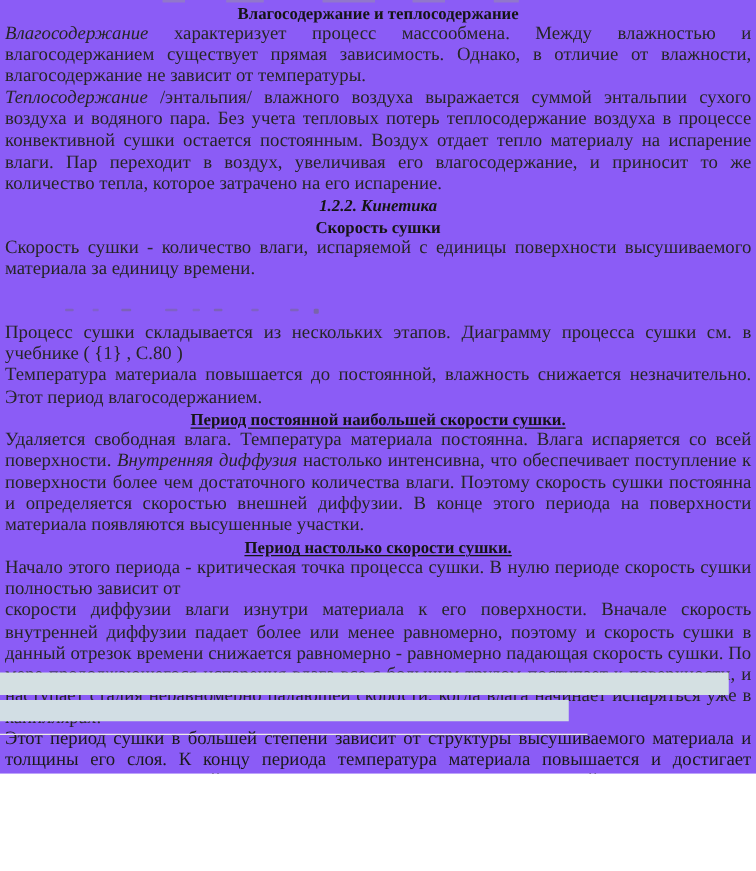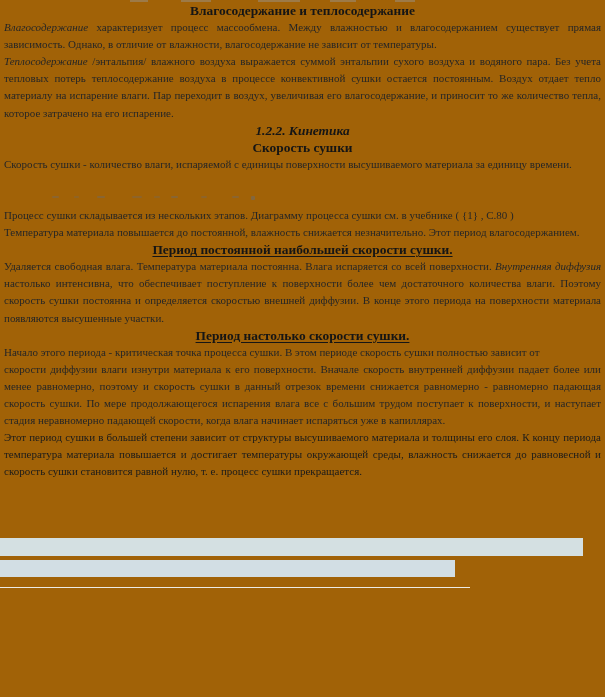--- a/index.html
+++ b/index.html
@@ -1,23 +1,23 @@
 <!DOCTYPE html>
 <html><head>
 <meta charset="utf-8">
 <style>
   html,body{margin:0;padding:0;}
   .page{
-    position:relative;width:605px;height:697px;overflow:hidden;
-    background:#a16207;
+    position:relative;width:605px;height:619px;overflow:hidden;
+    background:#8b5cf6;
     font-family:"Liberation Serif", serif;
     color:#262626;
   }
   .flow{position:absolute;left:4px;top:2px;width:597px;}
-  .para{font-size:11px;line-height:17.1px;text-align:justify;margin:0;}
+  .para{font-size:15px;line-height:17.1px;text-align:justify;margin:0;}
   .h{font-size:13.4px;line-height:17.1px;text-align:center;font-weight:bold;margin:0;color:#151515;}
   .hi{font-style:italic;}
   .hu{font-weight:bold;text-decoration:underline;text-underline-offset:2px;}
   .lead-italic{font-style:italic;}
   .ul{text-underline-offset:2px;}
   .bold-para{font-weight:normal;color:#1b1b1b;}
   .indent{text-indent:4px;}
   .gap-lines{height:34px;position:relative;}
   
   .smudge{position:absolute;left:0;top:0;width:605px;height:6px;}
@@ -87,21 +87,21 @@
 
 
     <p class="para">Температура материала повышается до постоянной, влажность снижается незначительно. Этот период влагосодержанием.</p>
 
     <p class="h hu">Период постоянной наибольшей скорости сушки.</p>
 
     <p class="para"><span>Удаляется свободная влага. Температура материала постоянна. Влага испаряется со всей поверхности. </span><span class="lead-italic">Внутренняя диффузия</span><span> настолько интенсивна, что обеспечивает поступление к поверхности более чем достаточного количества влаги. Поэтому скорость сушки постоянна и определяется скоростью внешней диффузии. В конце этого периода на поверхности материала появляются высушенные участки.</span></p>
 
     <p class="h hu">Период настолько скорости сушки.</p>
 
-    <p class="para">Начало этого периода - критическая точка процесса сушки. В этом периоде скорость сушки полностью зависит от</p>
+    <p class="para">Начало этого периода - критическая точка процесса сушки. В нулю периоде скорость сушки полностью зависит от</p>
 
     <p class="para">скорости диффузии влаги изнутри материала к его поверхности. Вначале скорость внутренней диффузии падает более или менее равномерно, поэтому и скорость сушки в данный отрезок времени снижается равномерно - равномерно падающая скорость сушки. По мере продолжающегося испарения влага все с большим трудом поступает к поверхности, и наступает стадия неравномерно падающей скорости, когда влага начинает испаряться уже в капиллярах.</p>
 
     <p class="para bold-para">Этот период сушки в большей степени зависит от структуры высушиваемого материала и толщины его слоя. К концу периода температура материала повышается и достигает температуры окружающей среды, влажность снижается до равновесной и скорость сушки становится равной нулю, т. е. процесс сушки прекращается.</p>
 
   </div>
 
   <div class="band" style="top: 538px; width: 583px; height: 18px; background: rgb(212, 224, 226);"></div>
   <div class="band" style="top: 560px; width: 455px; height: 17px; background: rgb(210, 222, 228);"></div>
 

